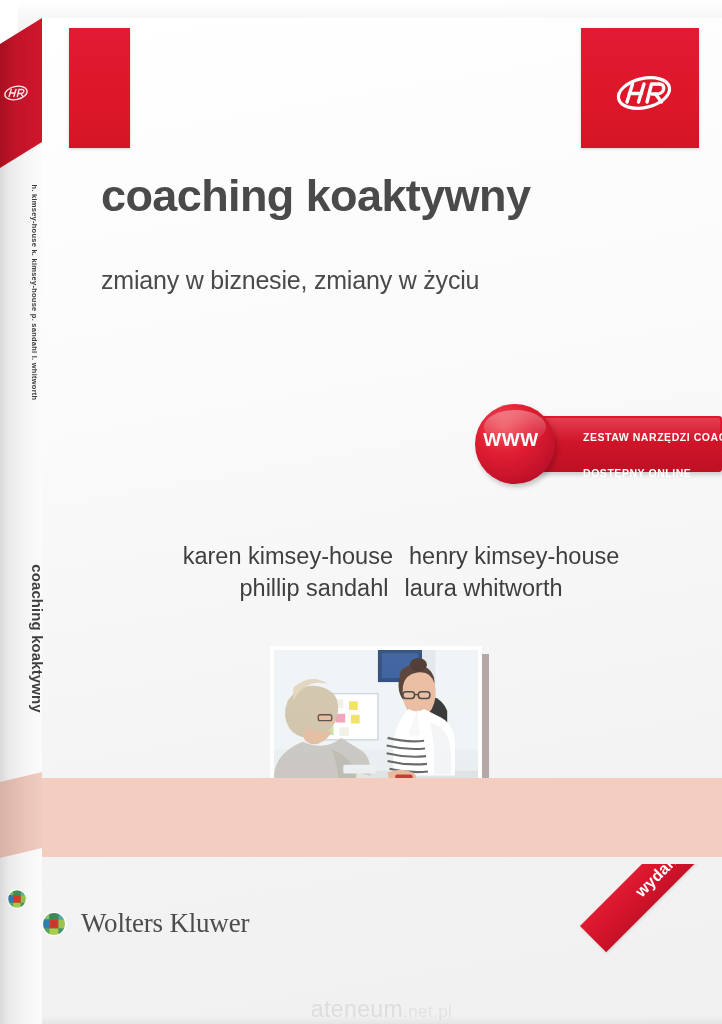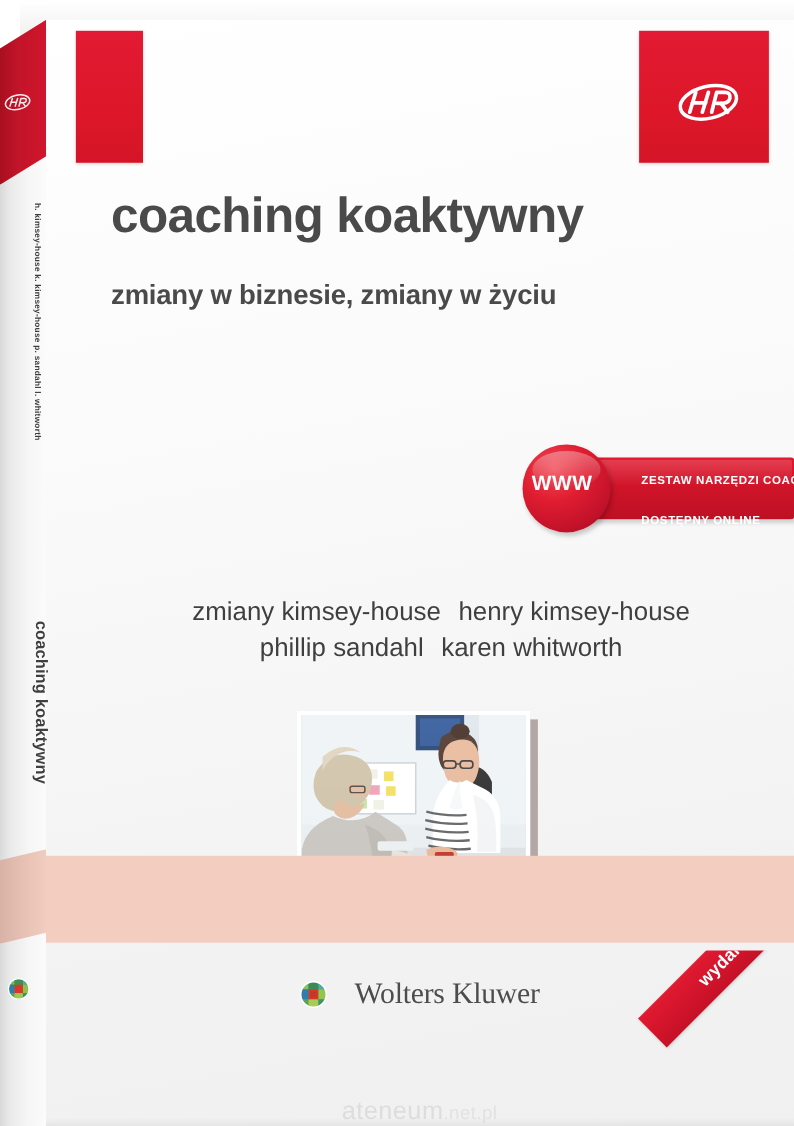--- a/index.html
+++ b/index.html
@@ -77,22 +77,22 @@
   }
   .hr-logo{position:absolute;left:572px;top:52px;width:62px;height:46px;}
 
   
   .title{
     position:absolute;left:60px;top:155px;width:600px;
     font-size:45px;font-weight:700;color:#4a4a4a;letter-spacing:-.6px;
     line-height:1;
   }
   .subtitle{
-    position:absolute;left:60px;top:236px;width:600px;
-    font-size:25px;font-weight:700;color:#4a4a4a;letter-spacing:-.2px;
+    position:absolute;left:60px;top:248px;width:600px;
+    font-size:25px;font-weight:400;color:#4a4a4a;letter-spacing:-.2px;
   }
 
   
   .badge{position:absolute;left:430px;top:382px;width:251px;height:88px;}
   .badge-bar{
     position:absolute;left:48px;top:16px;width:203px;height:56px;
     background:linear-gradient(180deg,#e0192f 0%,#cf1428 50%,#bd1024 100%);
     border-radius:3px;
     box-shadow:2px 3px 4px rgba(0,0,0,.17);
   }
@@ -144,22 +144,22 @@
   .photo svg{display:block;width:100%;height:100%;}
 
   
   .pink-band{
     position:absolute;left:0px;top:760px;width:681px;height:79px;
     background:#f3cdc0;
   }
 
   
   .publisher{
-    position:absolute;left:0px;top:872px;width:681px;
-    display:flex;align-items:center;justify-content:center;gap:24px;
+    position:absolute;left:0px;top:892px;width:681px;
+    display:flex;align-items:center;justify-content:flex-start;gap:14px;
   }
   .wk-mark{width:26px;height:26px;flex:0 0 auto;}
   .wk-text{
     font-family:"Liberation Serif",serif;
     font-size:27px;color:#4c4c4c;letter-spacing:-.2px;line-height:1;
   }
 
   
   .ribbon-wrap{position:absolute;right:0;bottom:0;width:160px;height:160px;overflow:hidden;}
   .ribbon{
@@ -250,24 +250,24 @@
       <div class="badge">
         <div class="badge-bar"></div>
         <div class="badge-line1">ZESTAW NARZĘDZI COACHA</div>
         <div class="badge-line2">DOSTĘPNY ONLINE</div>
         <div class="badge-circle"></div>
         <div class="badge-www">WWW</div>
       </div>
 
       <div class="authors">
         <div class="row">
-          <span>zmiany kimsey-house</span><span class="gap"></span><span>henry kimsey-house</span>
+          <span>karen kimsey-house</span><span class="gap"></span><span>henry kimsey-house</span>
         </div>
         <div class="row">
-          <span>phillip sandahl</span><span class="gap"></span><span>karen whitworth</span>
+          <span>phillip sandahl</span><span class="gap"></span><span>laura whitworth</span>
         </div>
       </div>
 
       <div class="photo-shadow"></div>
       <div class="photo">
         <svg viewBox="0 0 212 178" preserveAspectRatio="xMidYMid slice">
           <rect x="0" y="0" width="212" height="178" fill="#e9eef1"></rect>
           <rect x="0" y="0" width="212" height="104" fill="#eef3f6"></rect>
 
           <rect x="108" y="0" width="46" height="34" fill="#1f3f72"></rect>

